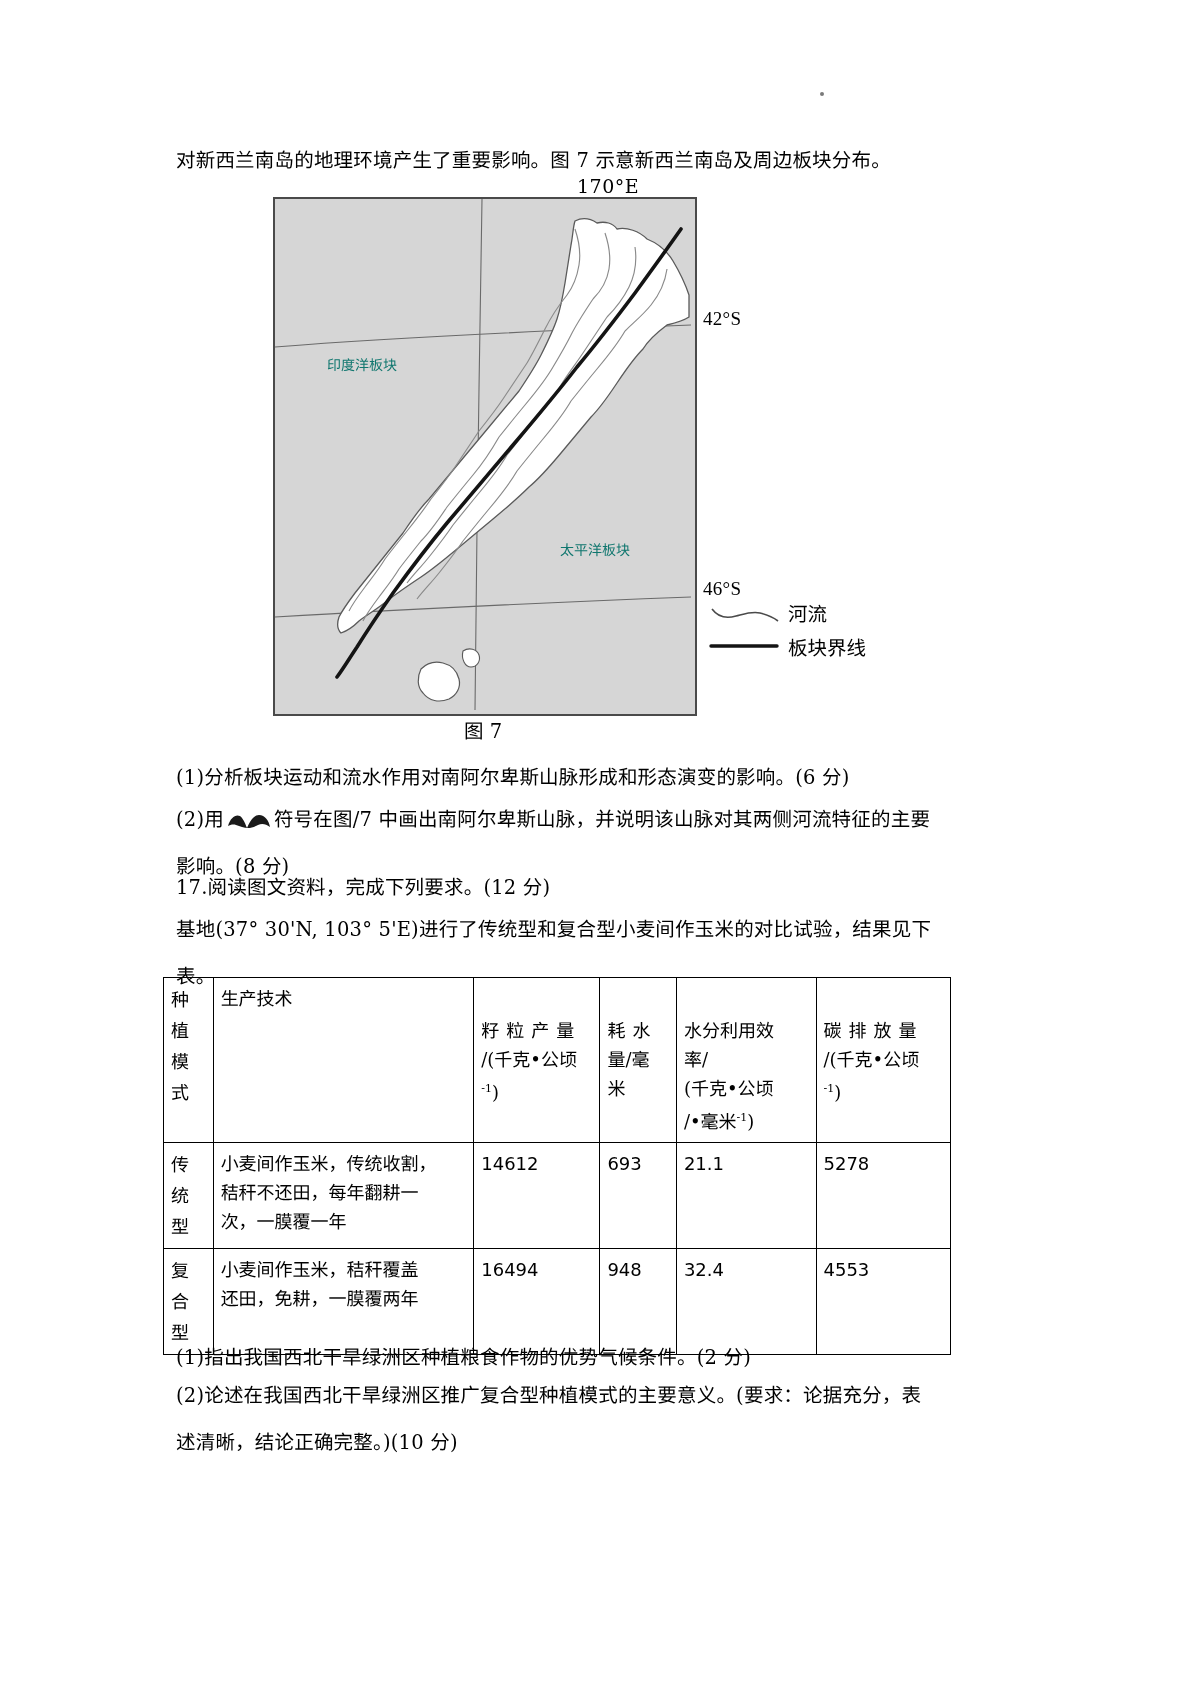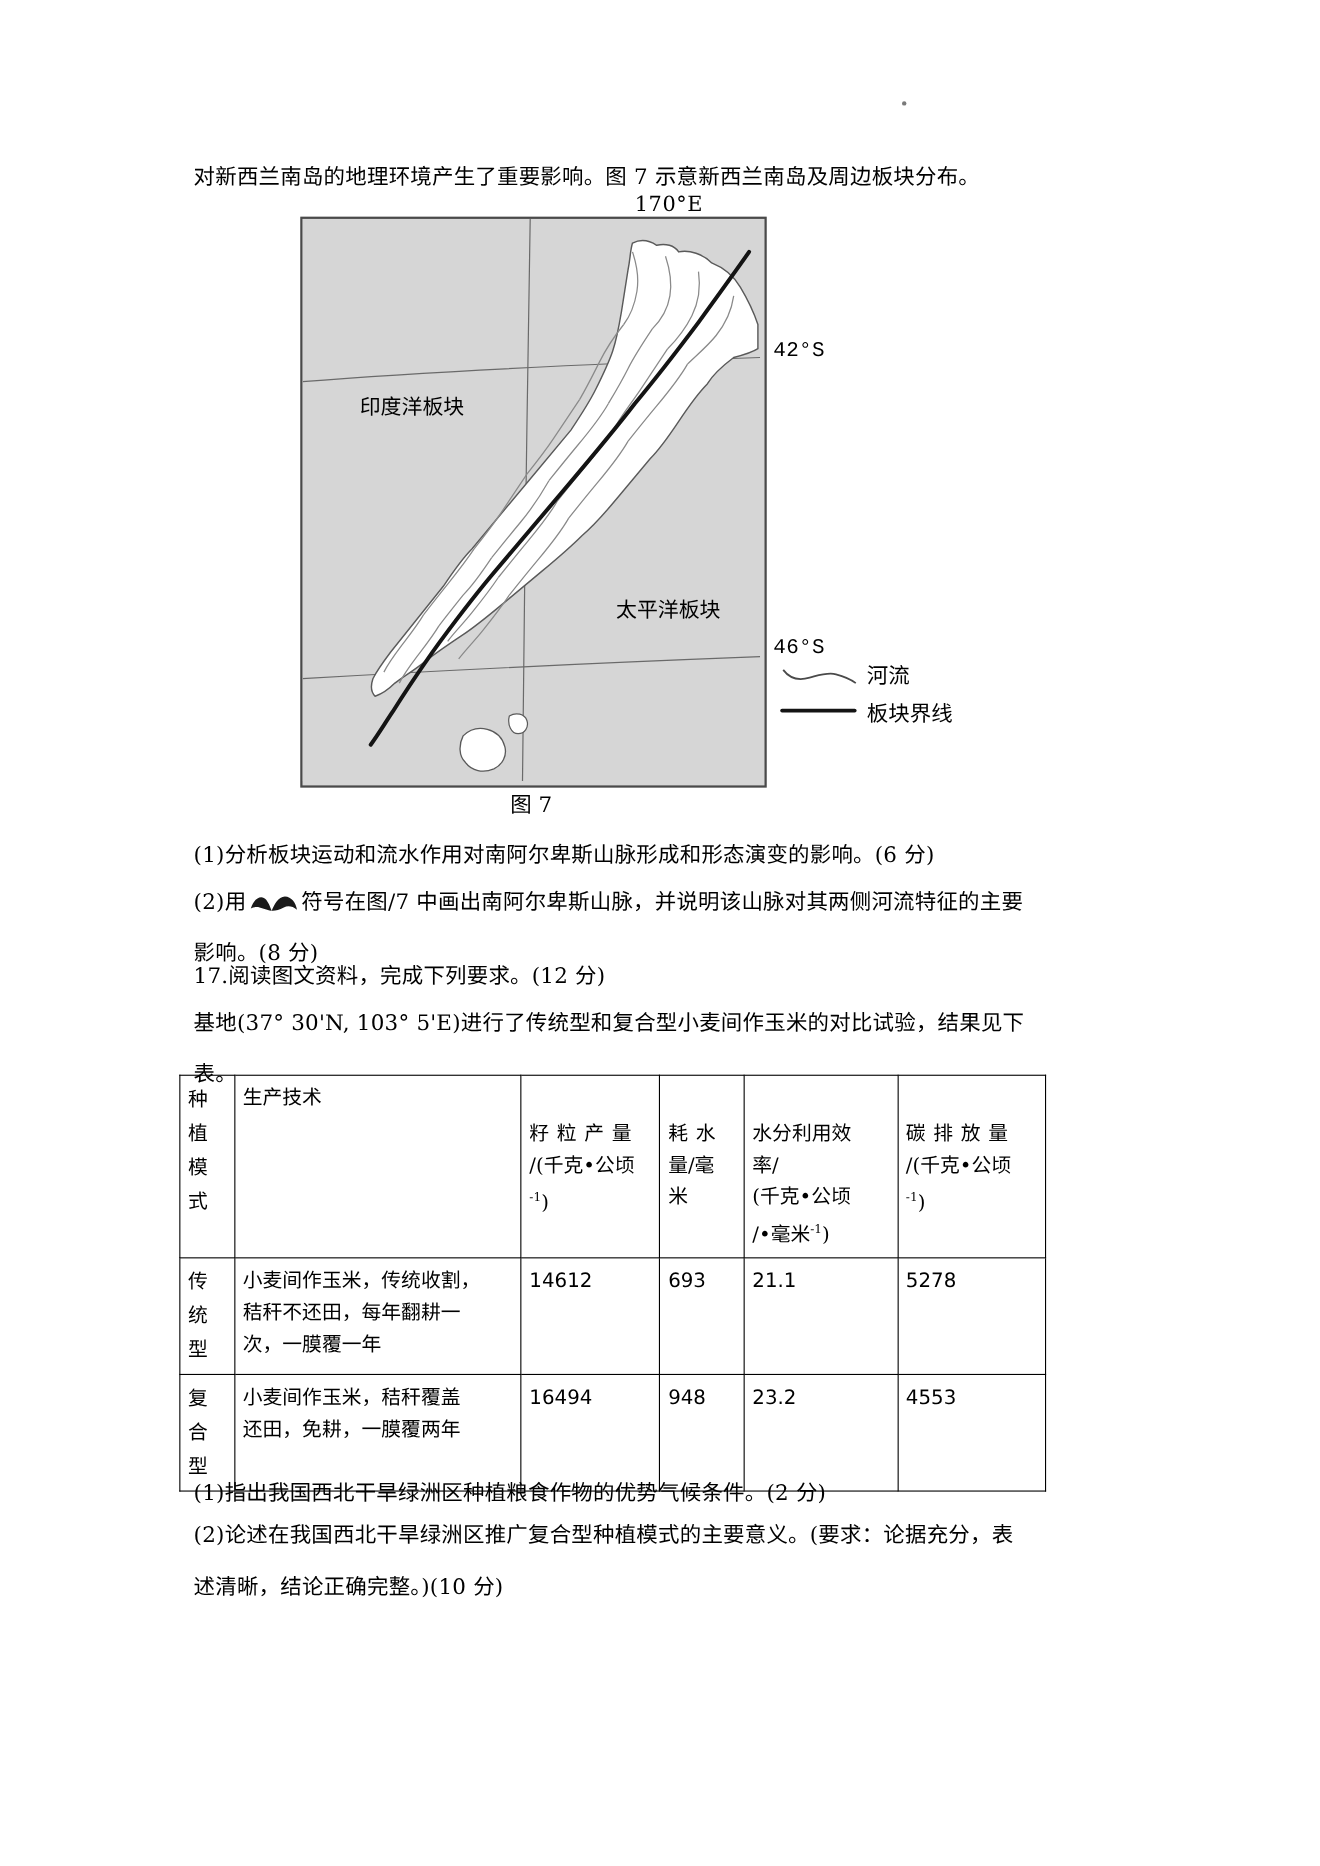--- a/index.html
+++ b/index.html
@@ -81,21 +81,21 @@
     height: 515px;
     border: 2px solid #4a4a4a;
     background: #d6d6d6;
     overflow: hidden;
   }
   .map-svg { display: block; }
   .lat-label {
     position: absolute;
     font-size: 19px;
     letter-spacing: .3px;
-    font-family: Liberation Mono, monospace;
+    font-family: Liberation Serif, serif;
   }
   .lat-42 { left: 540px; top: 133px; }
   .lat-46 { left: 540px; top: 403px; }
 
   .legend {
     position: absolute;
     left: 545px;
     top: 420px;
     width: 230px;
   }
@@ -118,22 +118,22 @@
   .fig-caption {
     position: absolute;
     left: 110px;
     top: 540px;
     width: 420px;
     text-align: center;
     font-size: 19.5px;
   }
   .plate-label {
     position: absolute;
-    font-size: 19px;
-    color: #000000;
+    font-size: 14px;
+    color: #0f766e;
     white-space: nowrap;
     font-family: "DejaVu Serif", "Liberation Serif", serif;
   }
   .plate-indian { left: 52px; top: 155px; }
   .plate-pacific { left: 285px; top: 340px; }
 
   
   .q-block {
     position: absolute;
     left: 163px;
@@ -394,21 +394,21 @@
             <span class="vchar">复</span>
               <span class="vchar">合</span>
               <span class="vchar">型</span>
           </td>
           <td>
             <div>小麦间作玉米，秸秆覆盖</div>
             <div>还田，免耕，一膜覆两年</div>
           </td>
           <td class="num">16494</td>
           <td class="num">948</td>
-          <td class="num">23.2</td>
+          <td class="num">32.4</td>
           <td class="num">4553</td>
         </tr>
       </tbody>
     </table>
   </div>
 
   <div class="tail t1">
     <p class="para">(1)指出我国西北干旱绿洲区种植粮食作物的优势气候条件。(2 分)</p>
   </div>
   <div class="tail t2">

